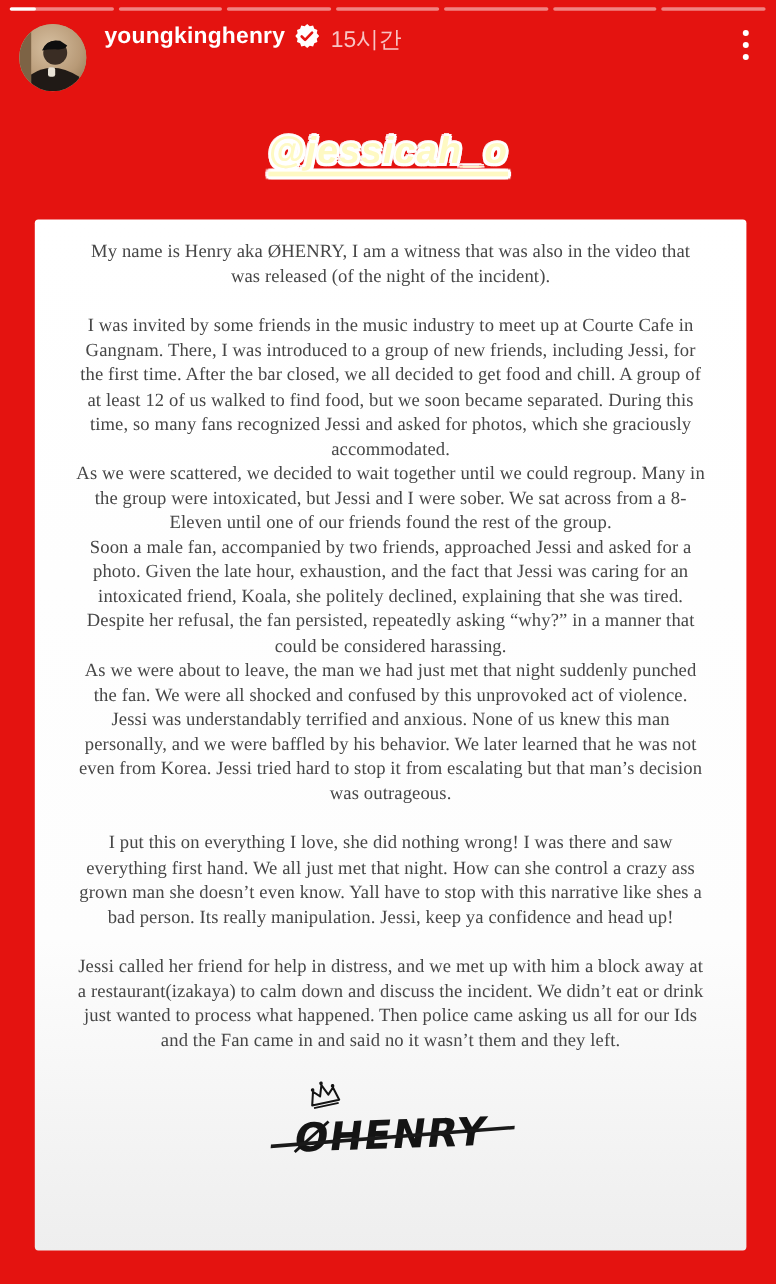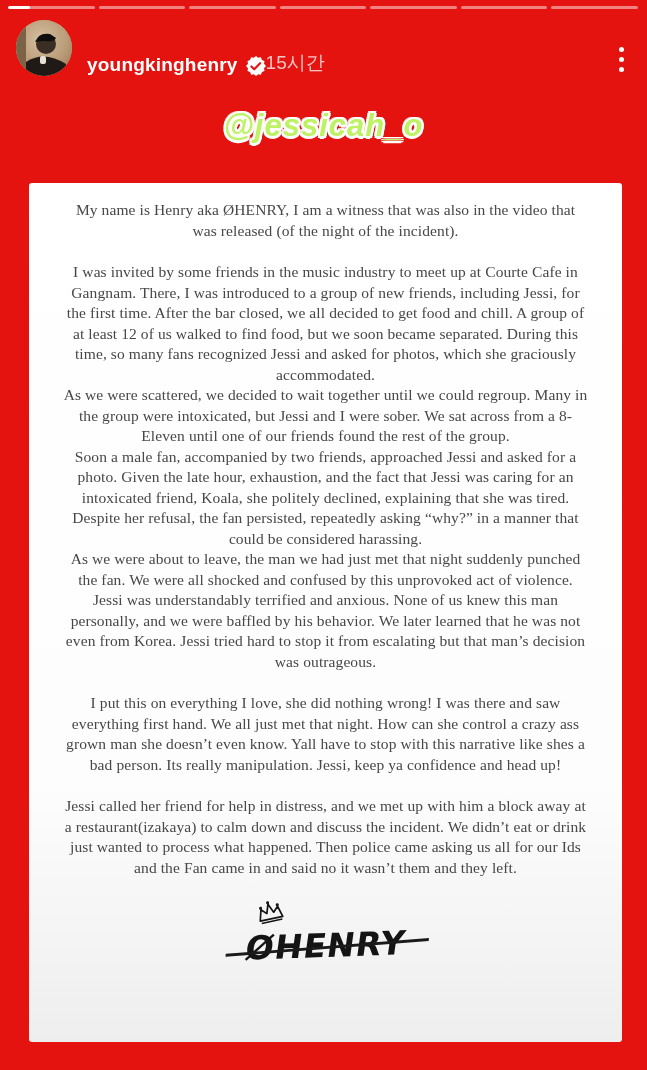--- a/index.html
+++ b/index.html
@@ -22,56 +22,58 @@
     position:relative;overflow:hidden;
   }
   .seg-fill{
     position:absolute;left:0;top:0;bottom:0;width:25%;
     background:#ffffff;border-radius:2px;
   }
 
   
   .header{
     position:absolute;top:20px;left:16px;right:12px;
-    display:flex;align-items:flex-end;
+    display:flex;align-items:flex-start;
   }
   .avatar{
     width:56px;height:56px;border-radius:50%;
     overflow:hidden;flex:0 0 auto;
     background:#b89a77;
   }
   .avatar svg{display:block;}
   .username{
     margin-left:15px;
     color:#ffffff;font-weight:bold;font-size:19px;letter-spacing:.2px;
   }
   .verified{
     width:20px;height:20px;margin-left:8px;flex:0 0 auto;
   }
   .timestamp{
+    margin-left:10px;
     color:rgba(255,255,255,0.75);font-size:19px;font-weight:400;
   }
   .menu-btn{
     margin-left:auto;width:28px;height:34px;
     display:flex;flex-direction:column;align-items:center;justify-content:center;gap:5px;
     background:none;border:none;cursor:pointer;padding:0;
   }
   .menu-btn span{width:5px;height:5px;border-radius:50%;background:#ffffff;display:block;}
 
   
   .mention-wrap{
     position:absolute;top:108px;left:0;right:0;
     text-align:center;
   }
   .mention{
     display:inline-block;
     font-family:"Liberation Sans",sans-serif;
     font-weight:bold;font-style:italic;
     font-size:31px;letter-spacing:1px;
-    color:#bef264;
+    color:#fef9c3;
+    text-decoration:underline;
     text-decoration-thickness:3.5px;
     text-underline-offset:7px;
     text-shadow:
       2px 2px 0 #ffffff,-2px 2px 0 #ffffff,2px -2px 0 #fff,
       -2px -2px 0 rgba(255,255,255,.85),0 2.5px 0 #fff,2.5px 0 0 #fff,
       -2.5px 0 0 rgba(255,255,255,.85),0 -2.5px 0 rgba(255,255,255,.85);
     cursor:pointer;
   }
 
   

